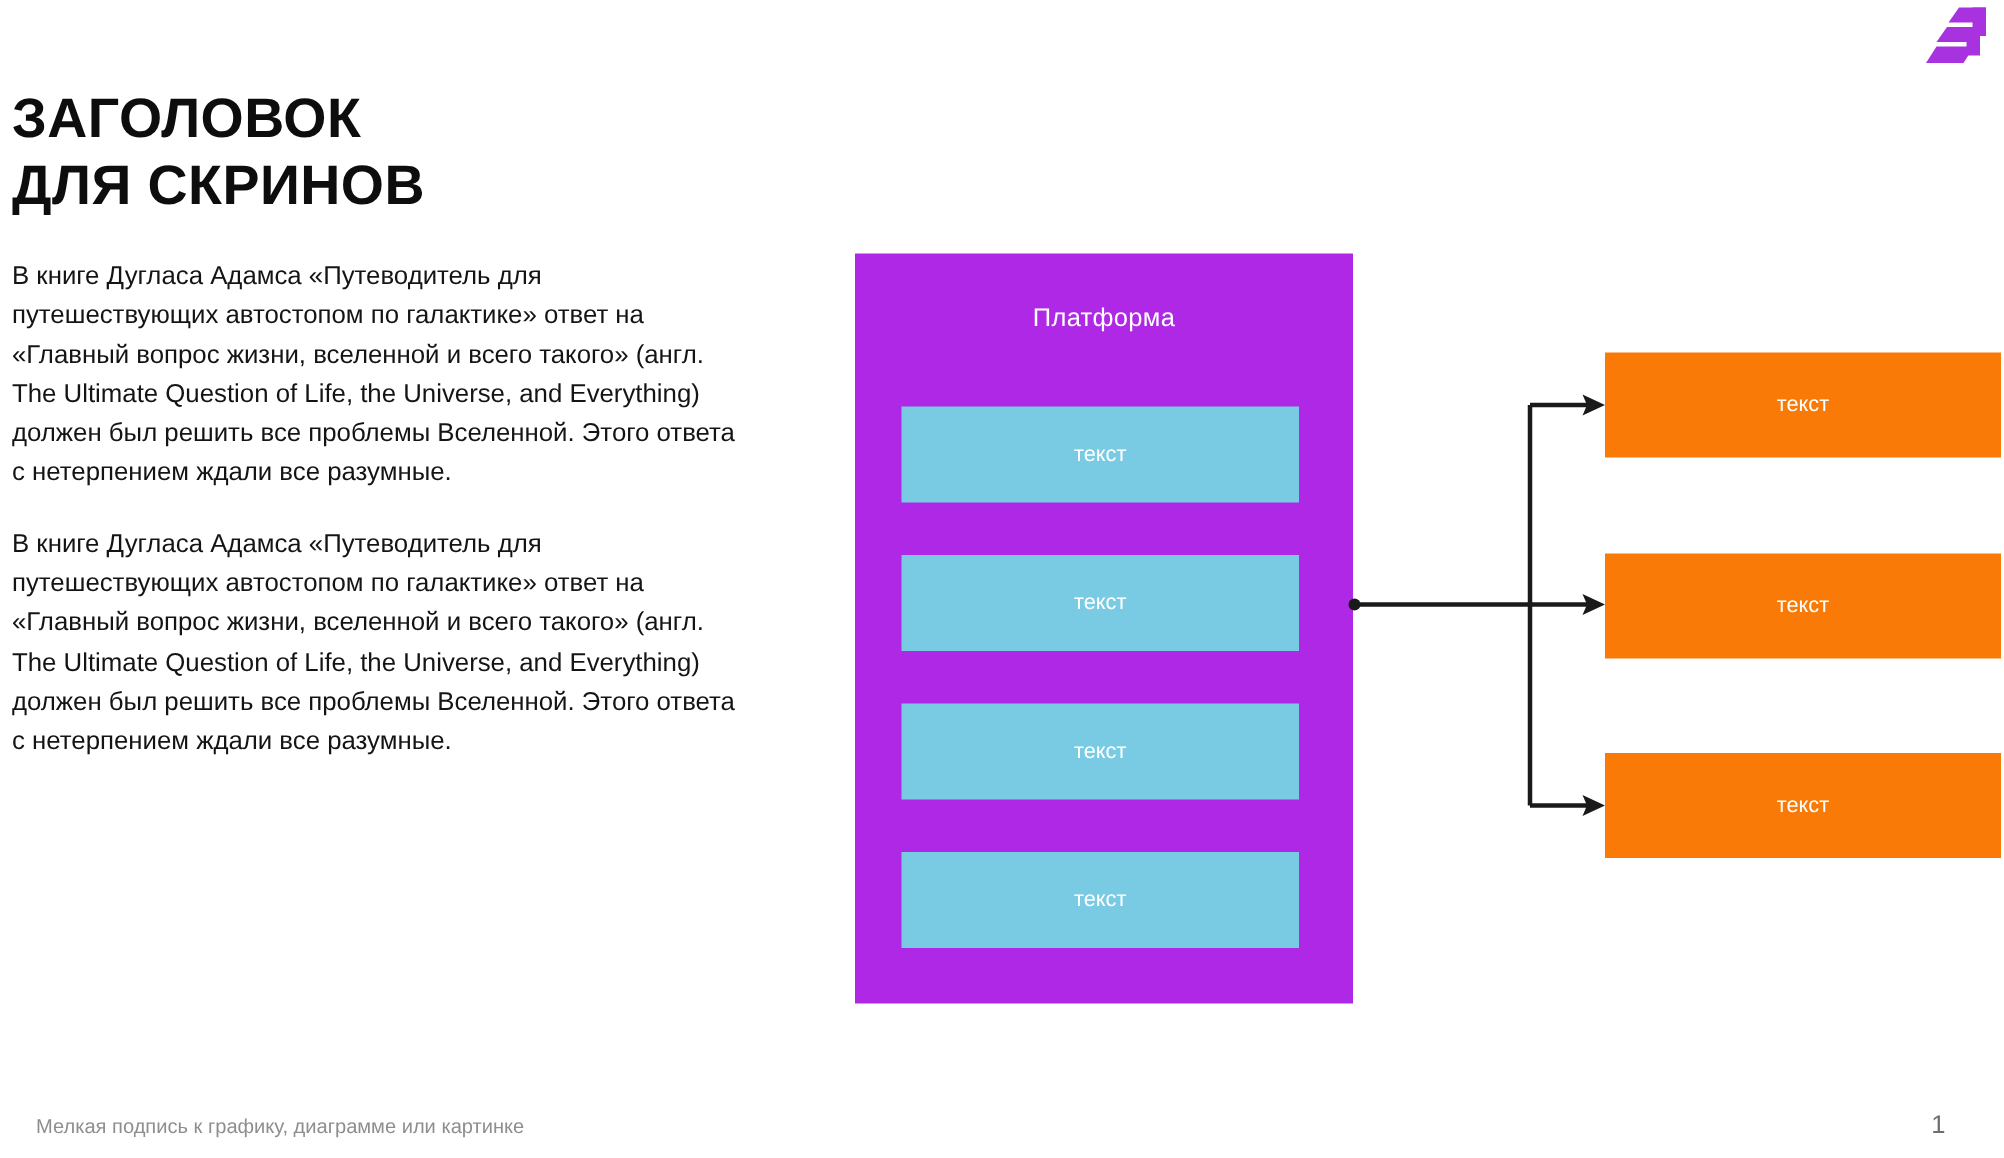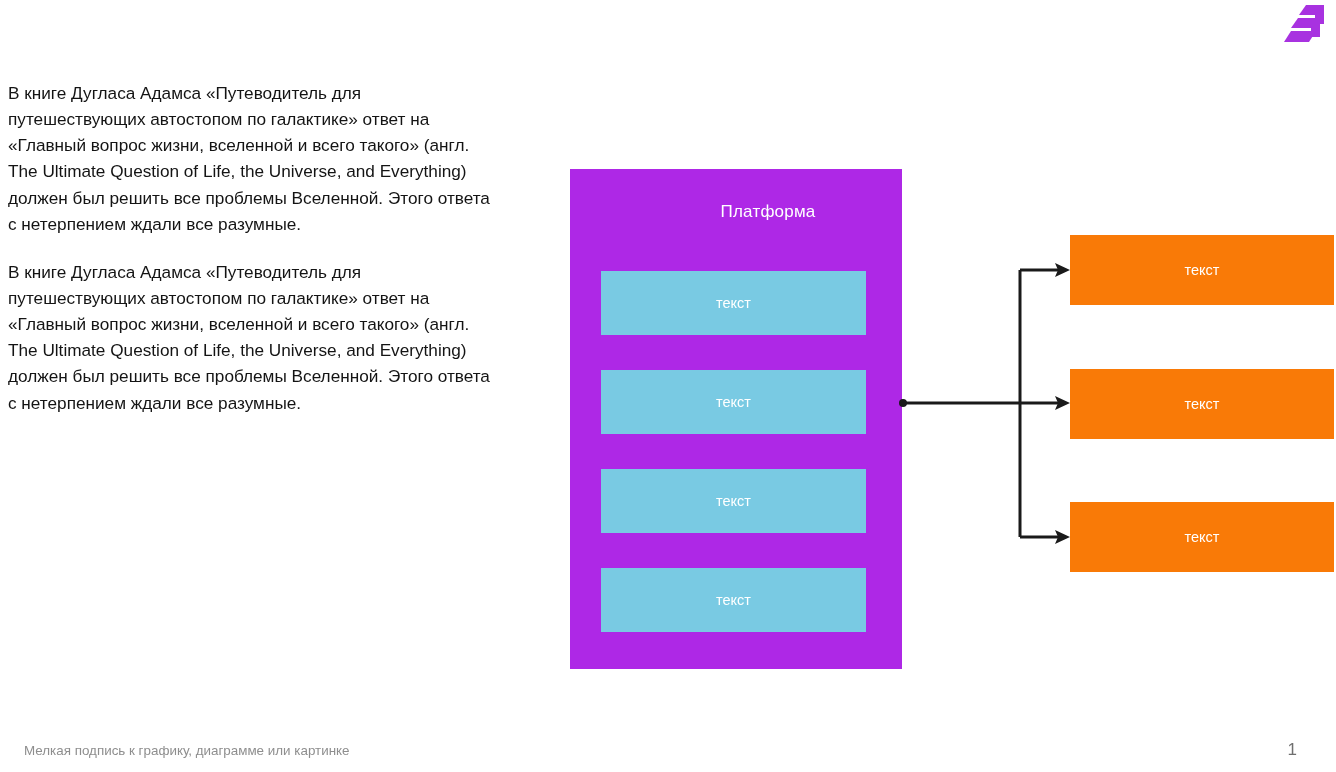--- a/index.html
+++ b/index.html
@@ -74,21 +74,20 @@
 
   .platform-title {
     position: absolute;
     top: 33px;
     left: 0;
     width: 100%;
     text-align: center;
     color: #ffffff;
     font-size: 17px;
     letter-spacing: 0.2px;
-    margin-left: 32px;
   }
 
   .platform-item {
     position: absolute;
     left: 31px;
     width: 265px;
     height: 64px;
     background: #79cae3;
     color: #ffffff;
     font-size: 14.5px;
@@ -156,20 +155,22 @@
       <polygon points="22,3 40,3 33,13 15,13"></polygon>
       <polygon points="31,3 40,3 40,22 31,22"></polygon>
       <polygon points="14,16 36,16 29,26 7,26"></polygon>
       <polygon points="27,16 36,16 36,35 27,35"></polygon>
       <polygon points="7,29 32,29 25,40 0,40"></polygon>
     </g>
   </svg>
 </div>
 
 <div class="left-col">
+  <h1 class="page-title">ЗАГОЛОВОК
+ДЛЯ СКРИНОВ</h1>
 
   <div class="body-copy">
     <p>В книге Дугласа Адамса «Путеводитель для путешествующих автостопом по галактике» ответ на «Главный вопрос жизни, вселенной и всего такого» (англ. The Ultimate Question of Life, the Universe, and Everything) должен был решить все проблемы Вселенной. Этого ответа с нетерпением ждали все разумные.</p>
     <p>В книге Дугласа Адамса «Путеводитель для путешествующих автостопом по галактике» ответ на «Главный вопрос жизни, вселенной и всего такого» (англ. The Ultimate Question of Life, the Universe, and Everything) должен был решить все проблемы Вселенной. Этого ответа с нетерпением ждали все разумные.</p>
   </div>
 </div>
 
 <div class="diagram">
 
   <div class="platform">

